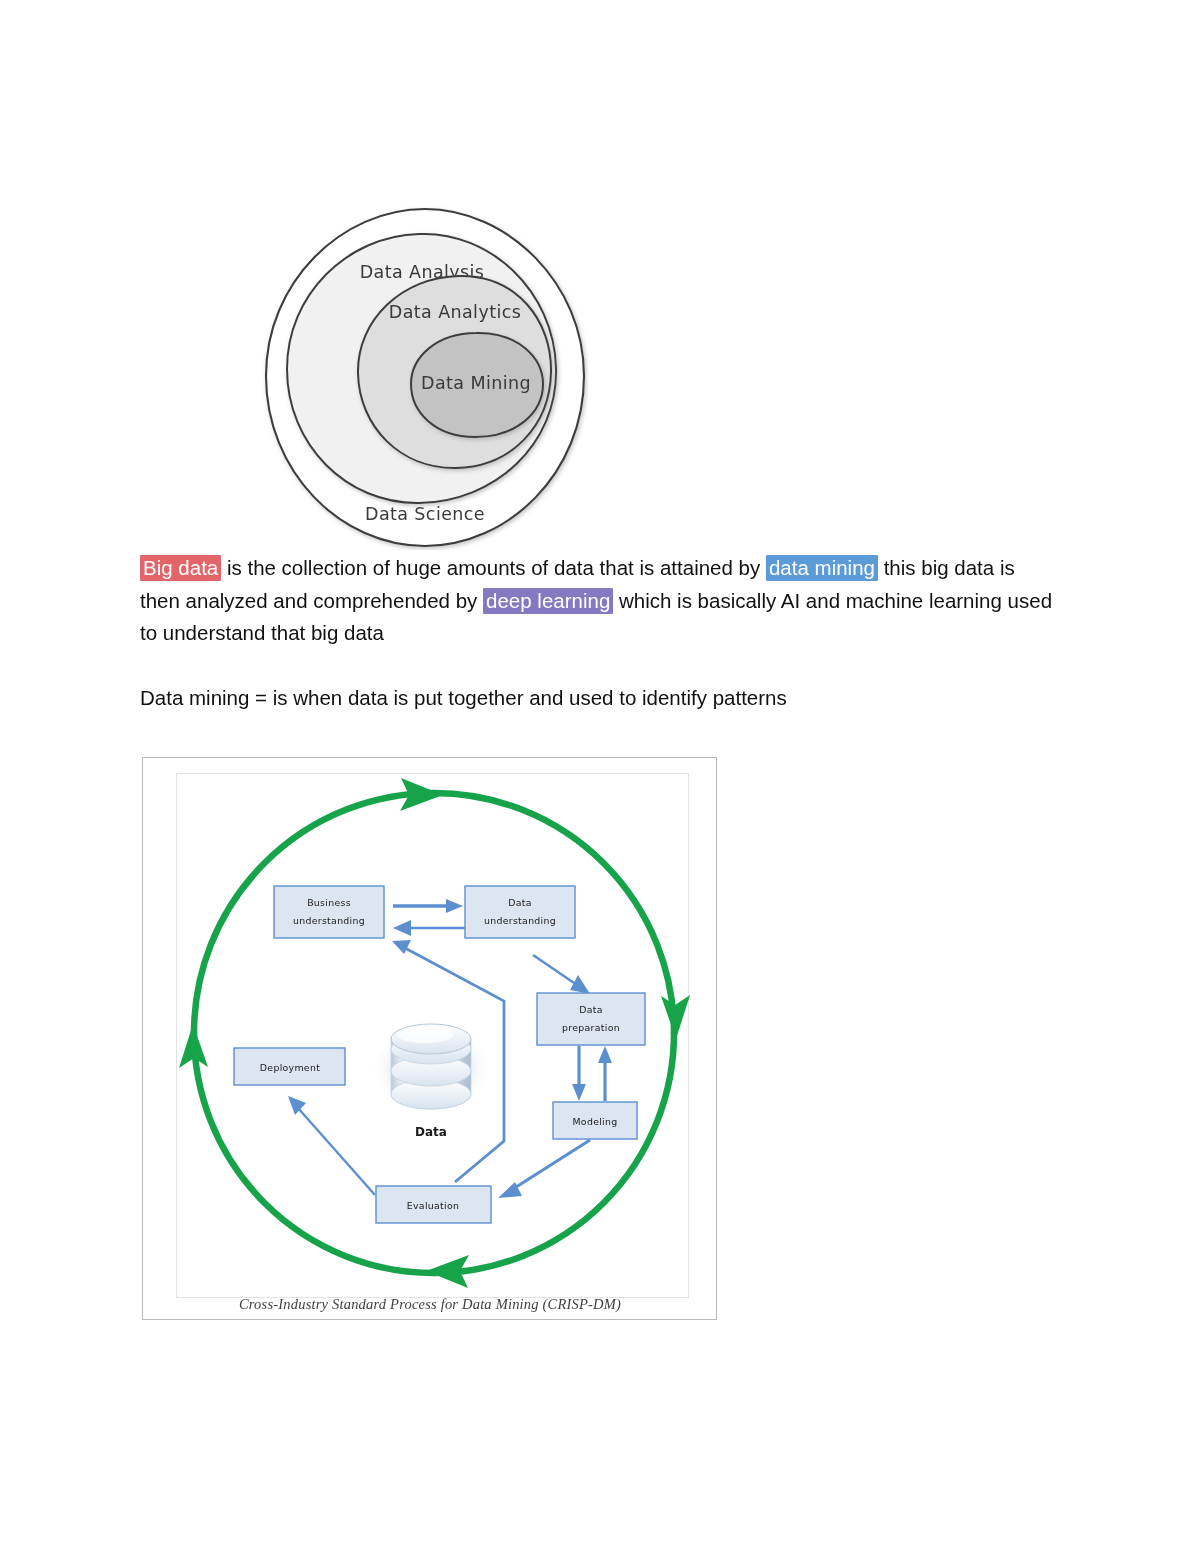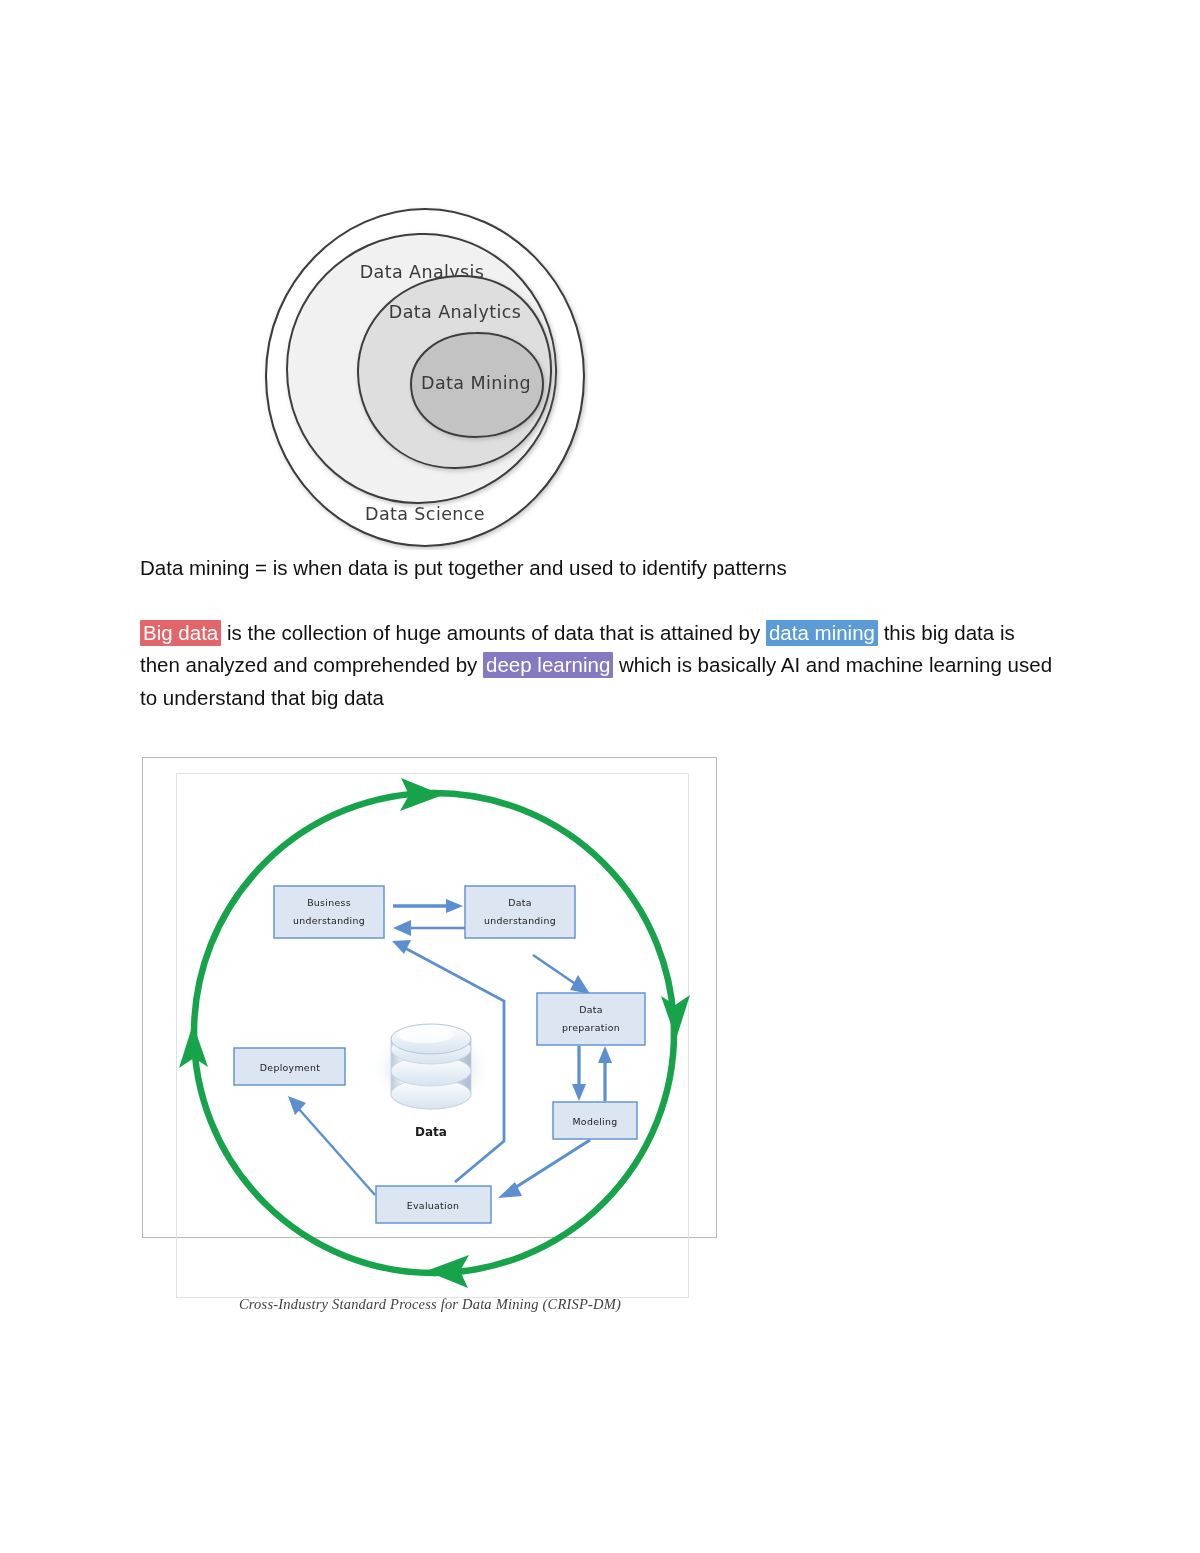--- a/index.html
+++ b/index.html
@@ -55,21 +55,21 @@
   .hl-red   { background: #e2656a; color: #ffffff; }
   .hl-blue  { background: #5b9bd8; color: #ffffff; }
   .hl-purple{ background: #8579c1; color: #ffffff; }
 
   
   #crisp-frame {
     position: absolute;
     left: 142px;
     top: 757px;
     width: 575px;
-    height: 481px;
+    height: 563px;
     border: 1px solid #b8b8b8;
     background: #ffffff;
     box-sizing: border-box;
   }
   #crisp-inner {
     position: absolute;
     left: 33px;
     top: 15px;
     width: 513px;
     height: 525px;
@@ -129,23 +129,23 @@
     </g>
 
     <g>
       <path d="M214 128 C 255 127 281 152 281 179 C 281 208 254 232 213 232 C 173 232 149 207 149 179 C 149 152 175 128 214 128 Z" fill="#c3c3c3" stroke="#3d3d3d" stroke-width="2" filter="url(#softshadow)"></path>
       <text class="venn-label" x="214" y="184" text-anchor="middle">Data Mining</text>
     </g>
   </svg>
 </div>
 
 <div id="body-text">
+  <p class="para"><span class="hl hl-red">Big data</span><span> is the collection of huge amounts of data that is attained by </span><span class="hl hl-blue">data mining</span><span> this big data is then analyzed and comprehended by </span><span class="hl hl-purple">deep learning</span><span> which is basically AI and machine learning used to understand that big data</span></p>
+
   <p class="para">Data mining = is when data is put together and used to identify patterns</p>
-
-  <p class="para"><span class="hl hl-red">Big data</span><span> is the collection of huge amounts of data that is attained by </span><span class="hl hl-blue">data mining</span><span> this big data is then analyzed and comprehended by </span><span class="hl hl-purple">deep learning</span><span> which is basically AI and machine learning used to understand that big data</span></p>
 </div>
 
 <div id="crisp-frame">
   <div id="crisp-inner"></div>
 
   <svg id="crisp-svg" viewBox="0 0 575 563" xmlns="http://www.w3.org/2000/svg">
     <defs>
       <linearGradient id="cylTop" x1="0" y1="0" x2="0" y2="1">
         <stop offset="0%" stop-color="#ffffff"></stop>
         <stop offset="100%" stop-color="#d7e3ef"></stop>

